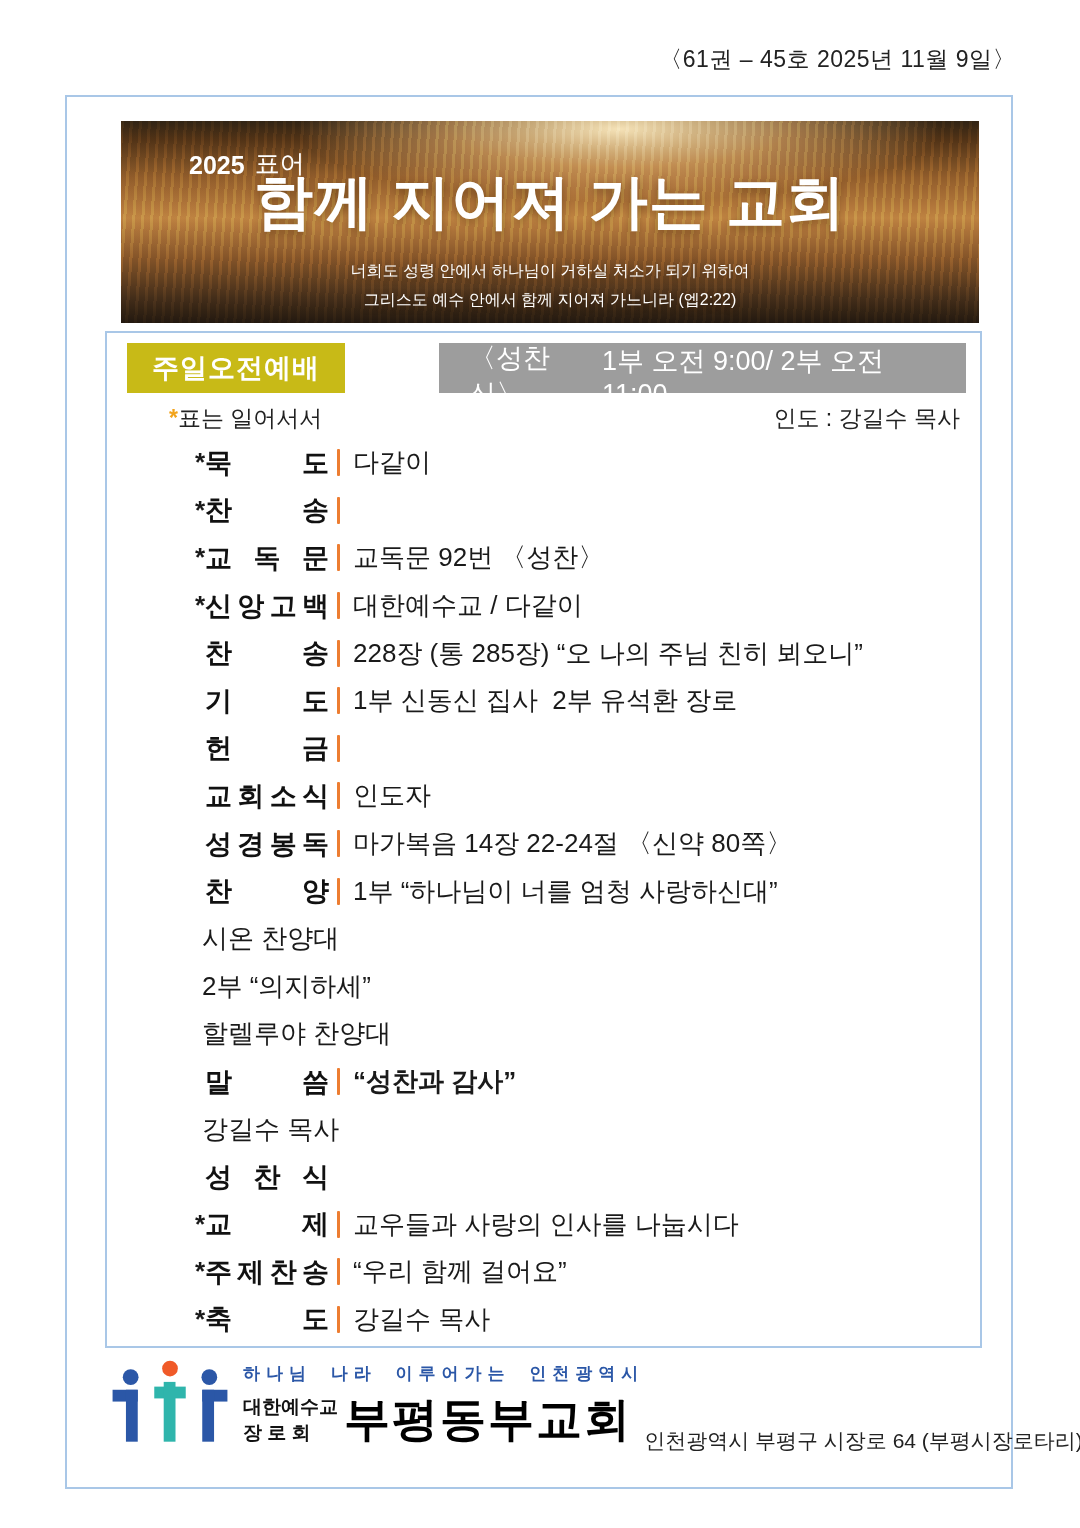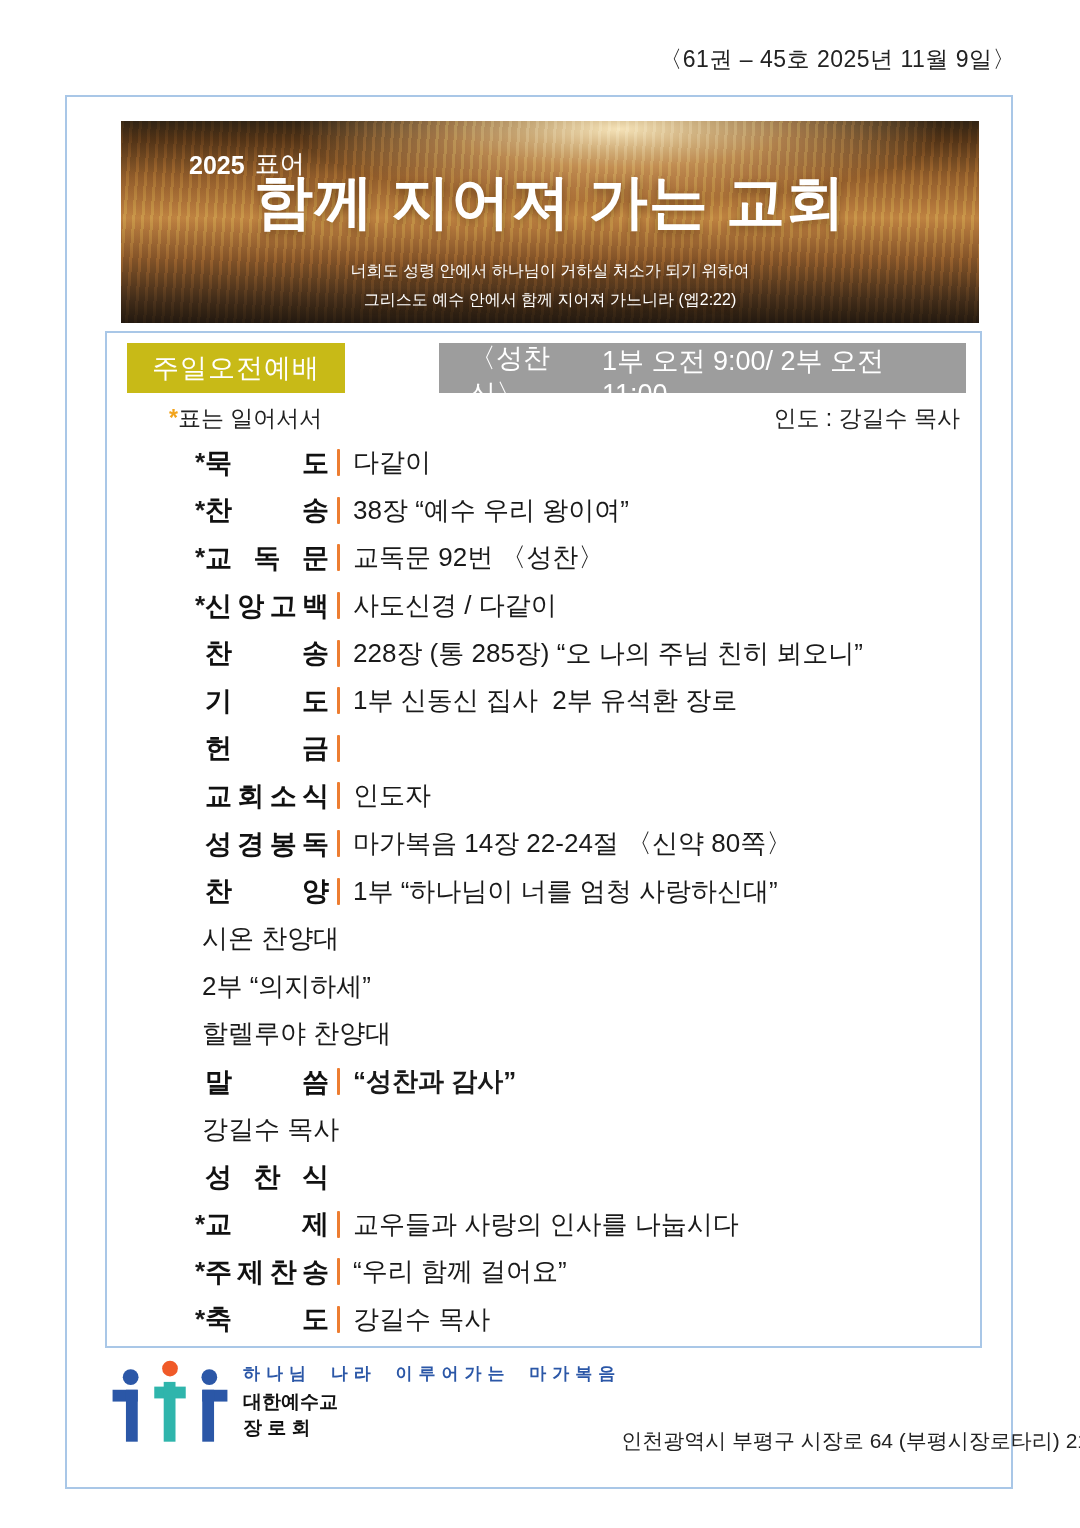--- a/index.html
+++ b/index.html
@@ -39,21 +39,21 @@
     text-shadow:0 2px 6px rgba(60,30,0,0.5);}
   .hero-sub.l1{top:140px;}
   .hero-sub.l2{top:169px;}
   
   .service-box{
     position:absolute;left:38px;top:234px;width:877px;height:1017px;
     border:2px solid var(--border-blue,#a9c7e7);box-sizing:border-box;background:#fff;
   }
   .badge{
     position:absolute;left:20px;top:10px;width:218px;height:50px;
-    background:var(--accent-yellow,#c8ba17);color:#fff;font-size:27px;font-weight:400;
+    background:var(--accent-yellow,#c8ba17);color:#fff;font-size:27px;font-weight:700;
     display:flex;align-items:center;justify-content:center;letter-spacing:1px;
   }
   .graybar{
     position:absolute;left:332px;right:14px;top:10px;height:50px;
     background:var(--bar-gray,#9d9d9d);color:#fff;font-size:27px;
     display:flex;align-items:center;justify-content:space-between;
     padding:16px 14px 0 30px;box-sizing:border-box;
   }
   .note-row{
     position:absolute;left:62px;right:20px;top:70px;display:flex;
@@ -131,42 +131,41 @@
           <span class="sep"></span>
           <span class="content">다같이</span>
         </div>
         <div class="order-row">
           <span class="star">*</span>
           <span class="label">
             <span>찬</span>
             <span>송</span>
           </span>
           <span class="sep"></span>
-          <span class="content">38장 “예수 우리 왕이여”</span>
         </div>
         <div class="order-row">
           <span class="star">*</span>
           <span class="label">
             <span>교</span>
             <span>독</span>
             <span>문</span>
           </span>
           <span class="sep"></span>
           <span class="content">교독문 92번 〈성찬〉</span>
         </div>
         <div class="order-row">
           <span class="star">*</span>
           <span class="label">
             <span>신</span>
             <span>앙</span>
             <span>고</span>
             <span>백</span>
           </span>
           <span class="sep"></span>
-          <span class="content">사도신경 / 다같이</span>
+          <span class="content">대한예수교 / 다같이</span>
         </div>
         <div class="order-row">
           <span class="star"></span>
           <span class="label">
             <span>찬</span>
             <span>송</span>
           </span>
           <span class="sep"></span>
           <span class="content">228장 (통 285장) “오 나의 주님 친히 뵈오니”</span>
         </div>
@@ -288,24 +287,25 @@
         <rect x="2" y="40" width="32" height="15" fill="var(--logo-blue,#2b57a7)"></rect>
         <rect x="19" y="40" width="15" height="66" fill="var(--logo-blue,#2b57a7)"></rect>
         <circle cx="75" cy="13" r="10" fill="var(--logo-orange,#f05a28)"></circle>
         <rect x="55" y="36" width="40" height="15" fill="var(--logo-teal,#2fb5ac)"></rect>
         <rect x="67" y="30" width="15" height="76" fill="var(--logo-teal,#2fb5ac)"></rect>
         <circle cx="125" cy="24" r="10" fill="var(--logo-blue,#2b57a7)"></circle>
         <rect x="116" y="40" width="32" height="15" fill="var(--logo-blue,#2b57a7)"></rect>
         <rect x="116" y="40" width="15" height="66" fill="var(--logo-blue,#2b57a7)"></rect>
       </svg>
       <div class="brand-text">
-        <div class="tagline">하나님 나라 이루어가는 마가복음</div>
+        <div class="tagline">하나님 나라 이루어가는 인천광역시</div>
         <div class="brand-row">
           <div class="denom">대한예수교
 장 로 회</div>
+          <div class="church-name">부평동부교회</div>
         </div>
       </div>
     </div>
     <div class="addr">
       <div>인천광역시 부평구 시장로 64 (부평시장로타리) 21392</div>
       <div>TEL. 032-515-1401    FAX. 032-515-1403</div>
       
     </div>
   </div>
 

